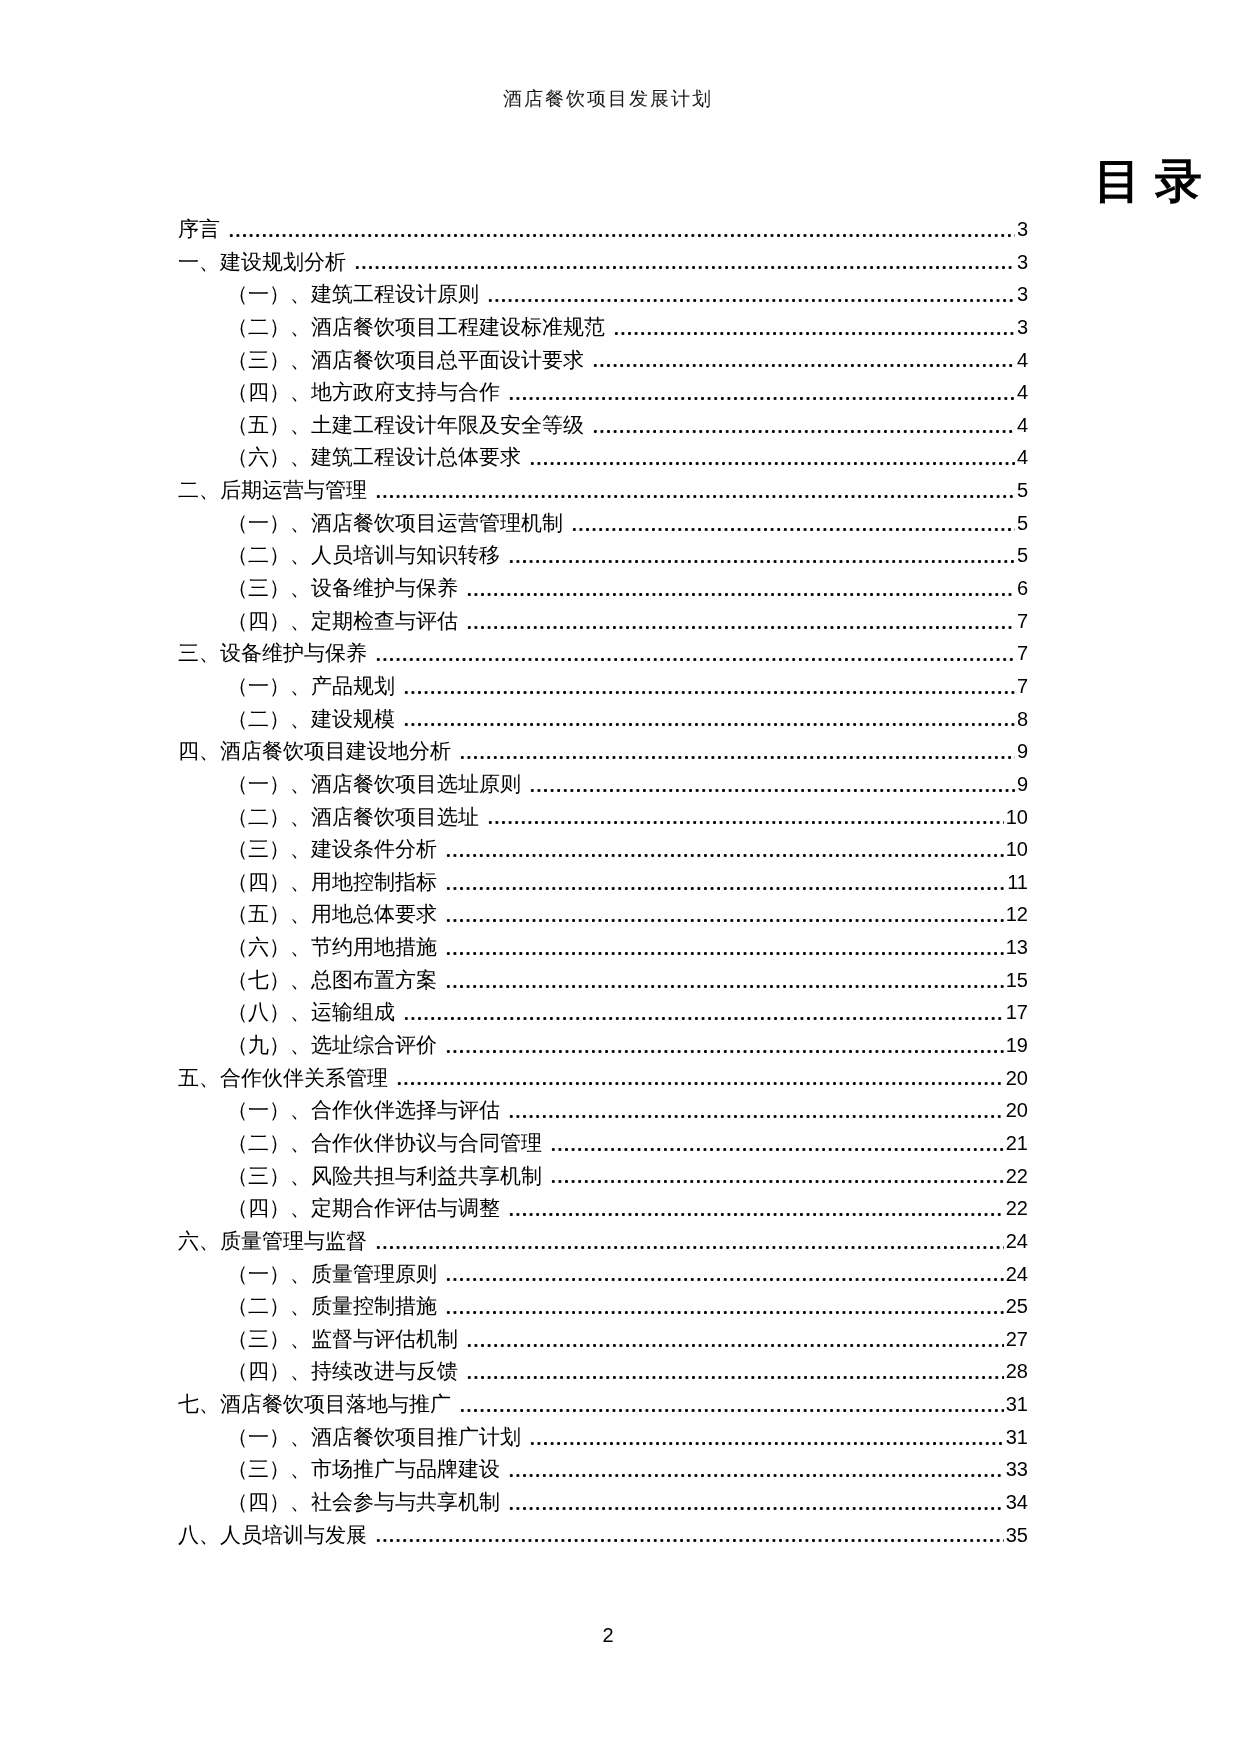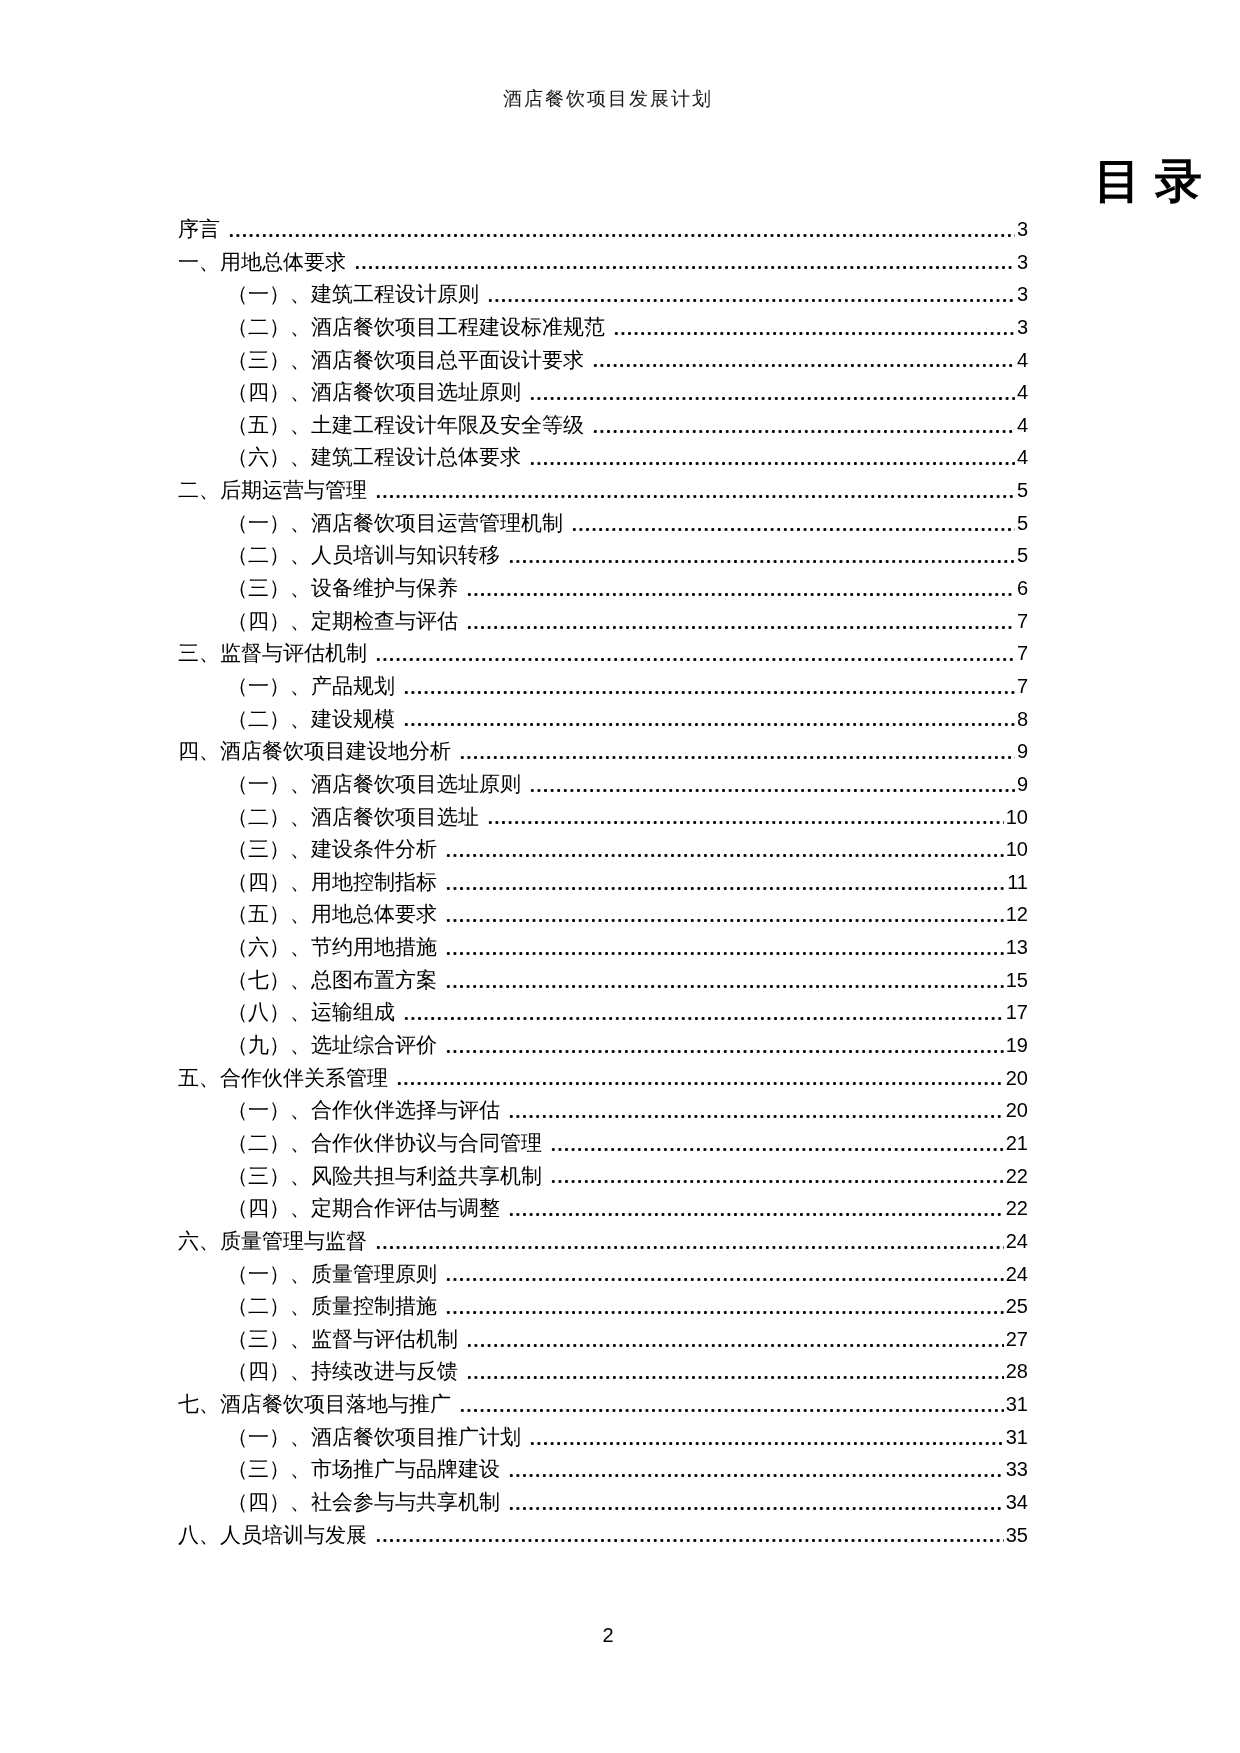--- a/index.html
+++ b/index.html
@@ -91,41 +91,41 @@
 
   <div class="doc-title">目录</div>
 
   <div class="toc">
       <div class="toc-row level-1">
     <span class="toc-label">序言</span>
     <span class="leader-dots"></span>
     <span class="toc-page-num">3</span>
   </div>
       <div class="toc-row level-1">
-    <span class="toc-label">一、用地总体要求</span>
+    <span class="toc-label">一、建设规划分析</span>
     <span class="leader-dots"></span>
     <span class="toc-page-num">3</span>
   </div>
       <div class="toc-row level-2">
     <span class="toc-label">（一）、建筑工程设计原则</span>
     <span class="leader-dots"></span>
     <span class="toc-page-num">3</span>
   </div>
       <div class="toc-row level-2">
     <span class="toc-label">（二）、酒店餐饮项目工程建设标准规范</span>
     <span class="leader-dots"></span>
     <span class="toc-page-num">3</span>
   </div>
       <div class="toc-row level-2">
     <span class="toc-label">（三）、酒店餐饮项目总平面设计要求</span>
     <span class="leader-dots"></span>
     <span class="toc-page-num">4</span>
   </div>
       <div class="toc-row level-2">
-    <span class="toc-label">（四）、酒店餐饮项目选址原则</span>
+    <span class="toc-label">（四）、地方政府支持与合作</span>
     <span class="leader-dots"></span>
     <span class="toc-page-num">4</span>
   </div>
       <div class="toc-row level-2">
     <span class="toc-label">（五）、土建工程设计年限及安全等级</span>
     <span class="leader-dots"></span>
     <span class="toc-page-num">4</span>
   </div>
       <div class="toc-row level-2">
     <span class="toc-label">（六）、建筑工程设计总体要求</span>
@@ -151,21 +151,21 @@
     <span class="toc-label">（三）、设备维护与保养</span>
     <span class="leader-dots"></span>
     <span class="toc-page-num">6</span>
   </div>
       <div class="toc-row level-2">
     <span class="toc-label">（四）、定期检查与评估</span>
     <span class="leader-dots"></span>
     <span class="toc-page-num">7</span>
   </div>
       <div class="toc-row level-1">
-    <span class="toc-label">三、监督与评估机制</span>
+    <span class="toc-label">三、设备维护与保养</span>
     <span class="leader-dots"></span>
     <span class="toc-page-num">7</span>
   </div>
       <div class="toc-row level-2">
     <span class="toc-label">（一）、产品规划</span>
     <span class="leader-dots"></span>
     <span class="toc-page-num">7</span>
   </div>
       <div class="toc-row level-2">
     <span class="toc-label">（二）、建设规模</span>

